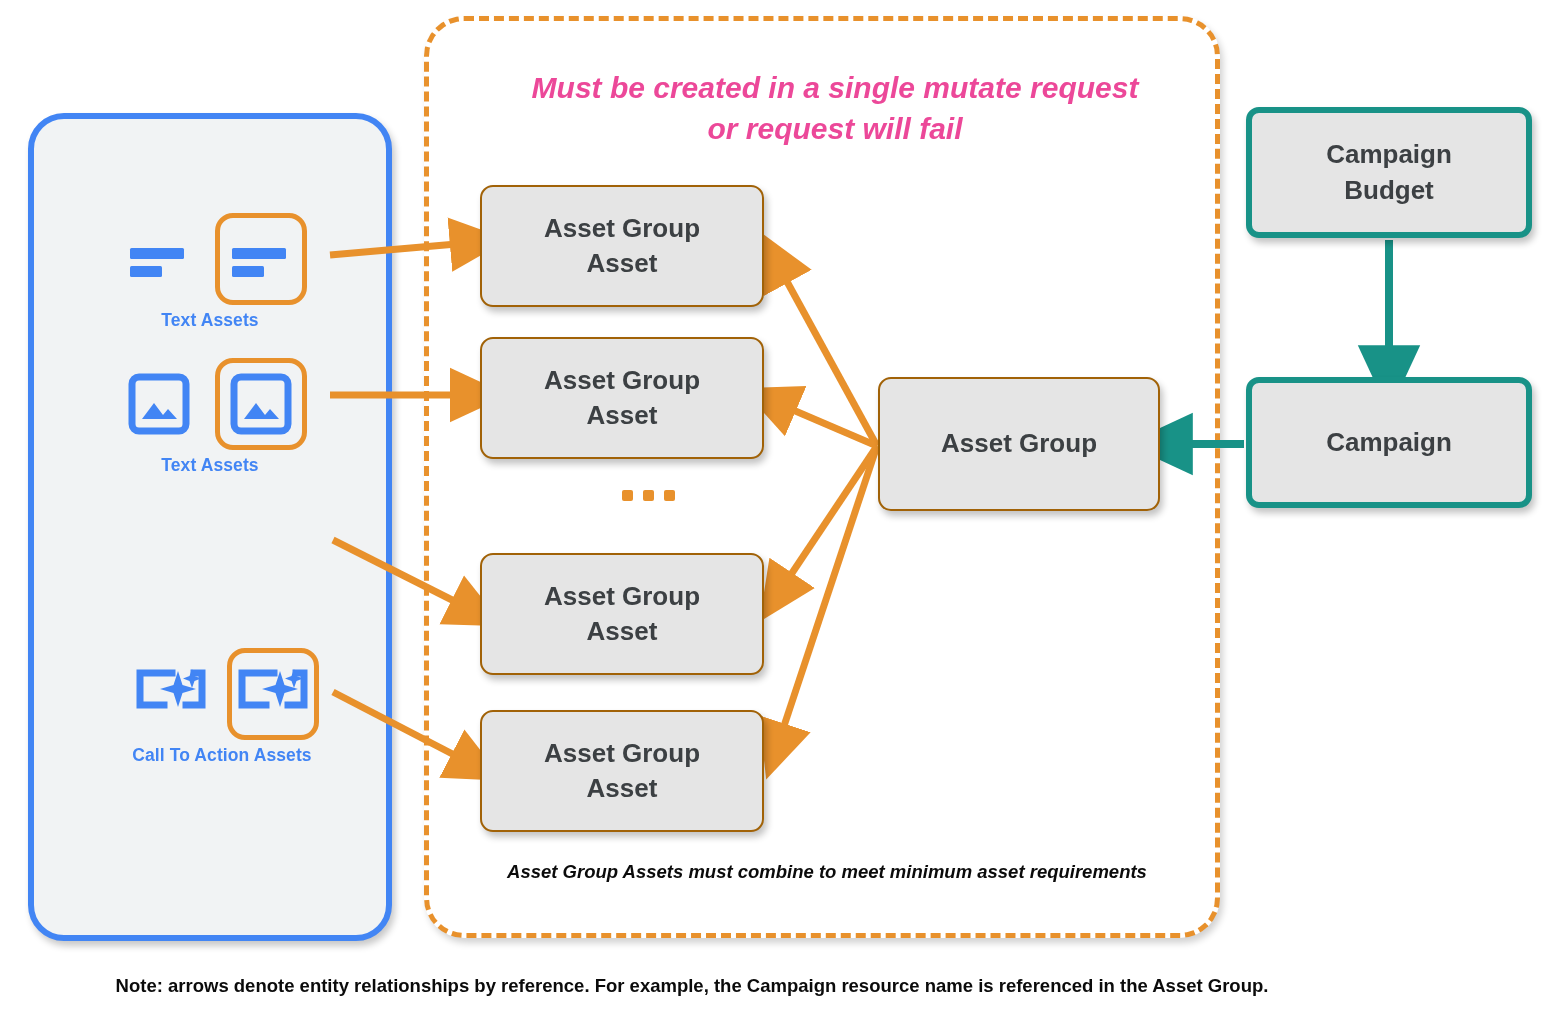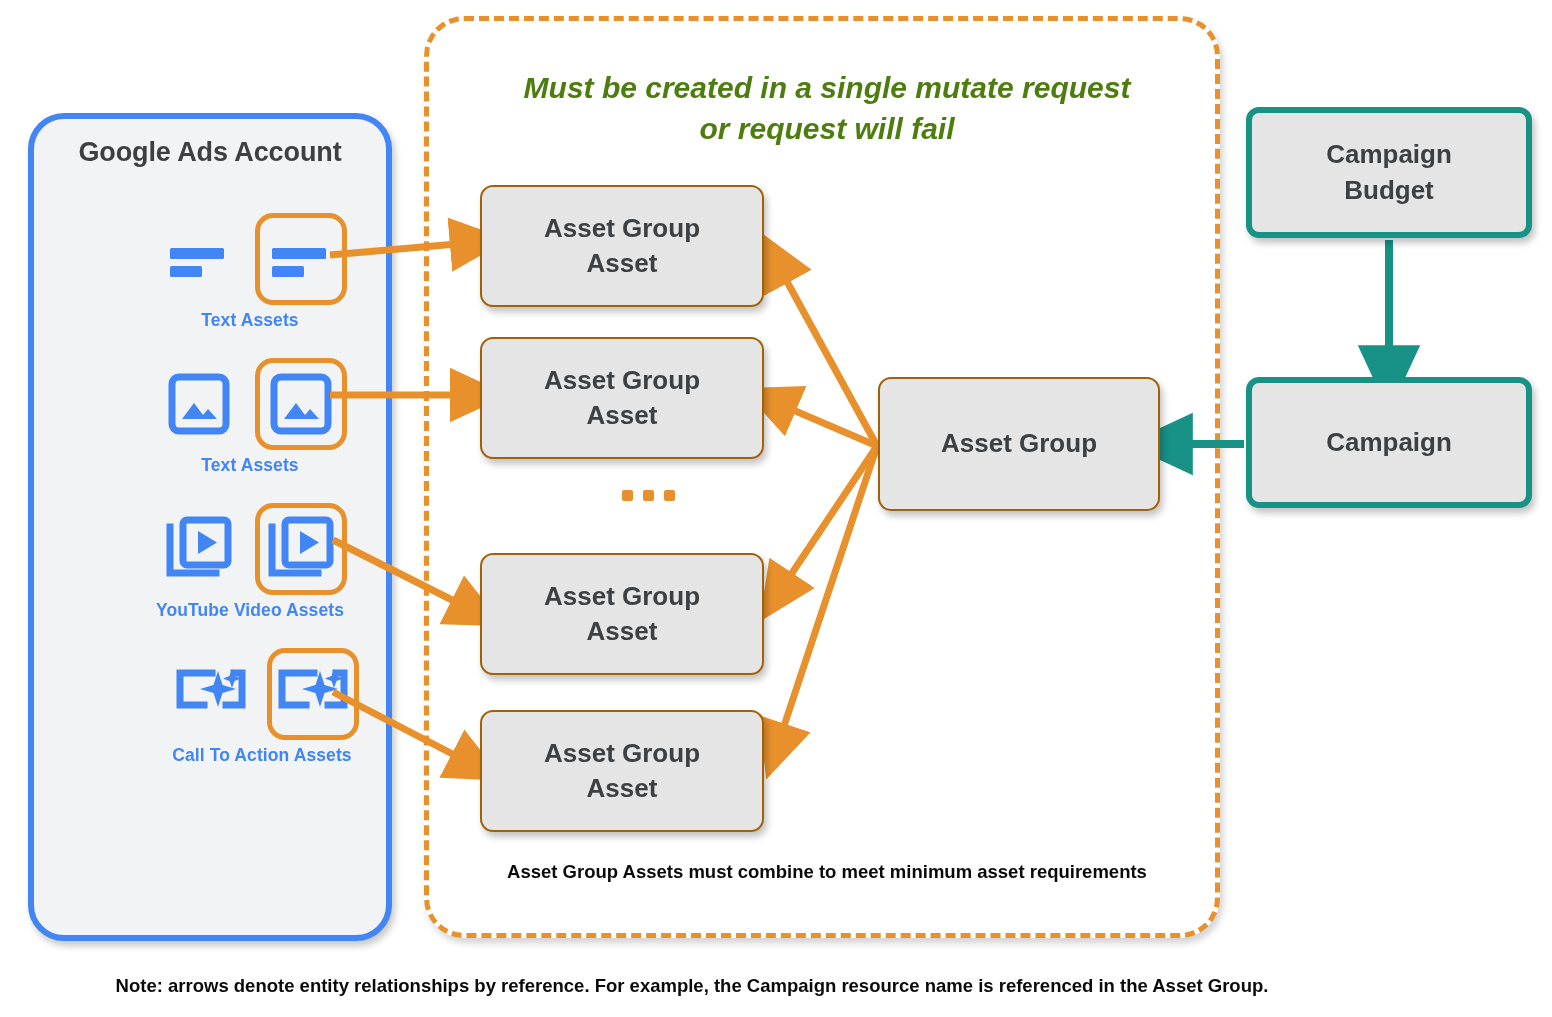--- a/index.html
+++ b/index.html
@@ -52,21 +52,20 @@
     font-weight: bold;
     line-height: 1.29;
     color: #3c4043;
     letter-spacing: -0.1px;
   }
 
   .asset-row {
     position: absolute;
     left: 0;
     width: 100%;
-    padding-left: 40px;
   }
   .asset-icons {
     position: relative;
     height: 96px;
     display: flex;
     align-items: center;
     justify-content: center;
     gap: 10px;
   }
   .icon-slot {
@@ -99,39 +98,40 @@
     height: 922px;
     box-sizing: border-box;
     border: 5px dashed #e8912c;
     border-radius: 40px;
     background: #ffffff;
     box-shadow: 3px 5px 7px rgba(0,0,0,0.18);
     z-index: 1;
   }
   .mutate-title {
     position: absolute;
-    left: 40px;
+    left: 48px;
     top: 46px;
     width: 716px;
     text-align: center;
     font-size: 30px;
     font-style: italic;
     font-weight: bold;
     line-height: 1.38;
-    color: #4d7c0f;
+    color: #ec4899;
   }
   .mutate-footnote {
     position: absolute;
     left: 20px;
     bottom: 50px;
     width: 756px;
     text-align: center;
     font-size: 18.5px;
     font-weight: bold;
     color: #0b0b0b;
+    font-style: italic;
   }
 
   
   .node {
     position: absolute;
     box-sizing: border-box;
     background: #e5e5e5;
     display: flex;
     align-items: center;
     justify-content: center;
@@ -221,21 +221,20 @@
       <path d="M877,446 L779,741"></path>
     </g>
 
     <path d="M1389,240 L1389,366" stroke="#189287" stroke-width="8" fill="none" marker-end="url(#arrow-teal)"></path>
 
     <path d="M1244,444 L1172,444" stroke="#189287" stroke-width="8" fill="none" marker-end="url(#arrow-teal)"></path>
   </svg>
 
   <div class="library-panel">
     <div class="library-title">
-      <div>Google Ads Account</div>
     </div>
 
     <div class="asset-row" style="top:92px;">
       <div class="asset-icons">
         <div class="icon-slot">
           <svg width="62" height="46" viewBox="0 0 62 46">
             <rect x="2" y="12" width="54" height="11" rx="1.5" fill="#4285f4"></rect>
             <rect x="2" y="30" width="32" height="11" rx="1.5" fill="#4285f4"></rect>
           </svg>
         </div>
@@ -260,39 +259,20 @@
         <div class="icon-slot boxed">
           <svg width="64" height="64" viewBox="0 0 64 64">
             <rect x="5" y="5" width="54" height="54" rx="7" fill="none" stroke="#4285f4" stroke-width="7"></rect>
             <path d="M15 47 L27 31 L36 43 L41 37 L50 47 Z" fill="#4285f4"></path>
           </svg>
         </div>
       </div>
       <div class="asset-caption">Text Assets</div>
     </div>
 
-    <div class="asset-row" style="top:382px;">
-      <div class="asset-icons">
-        <div class="icon-slot">
-          <svg width="70" height="68" viewBox="0 0 70 68">
-            <path d="M6 12 L6 58 L52 58" fill="none" stroke="#4285f4" stroke-width="7" stroke-linecap="square"></path>
-            <rect x="19" y="5" width="45" height="45" rx="4" fill="none" stroke="#4285f4" stroke-width="7"></rect>
-            <path d="M34 16 L53 27.5 L34 39 Z" fill="#4285f4"></path>
-          </svg>
-        </div>
-        <div class="icon-slot boxed">
-          <svg width="70" height="68" viewBox="0 0 70 68">
-            <path d="M6 12 L6 58 L52 58" fill="none" stroke="#4285f4" stroke-width="7" stroke-linecap="square"></path>
-            <rect x="19" y="5" width="45" height="45" rx="4" fill="none" stroke="#4285f4" stroke-width="7"></rect>
-            <path d="M34 16 L53 27.5 L34 39 Z" fill="#4285f4"></path>
-          </svg>
-        </div>
-      </div>
-      <div class="asset-caption">YouTube Video  Assets</div>
-    </div>
 
     <div class="asset-row" style="top:527px;margin-left:12px;">
       <div class="asset-icons">
         <div class="icon-slot">
           <svg width="74" height="54" viewBox="0 0 74 54">
             <path d="M38 6 L6 6 L6 38 L30 38" fill="none" stroke="#4285f4" stroke-width="7" stroke-linecap="square"></path>
             <path d="M60 6 L68 6 L68 38 L52 38" fill="none" stroke="#4285f4" stroke-width="7" stroke-linecap="square"></path>
             <path d="M44 4 L48.5 18 L62 22 L48.5 26 L44 40 L39.5 26 L26 22 L39.5 18 Z" fill="#4285f4"></path>
             <path d="M58 2 L60.5 9 L67 11.5 L60.5 14 L58 21 L55.5 14 L49 11.5 L55.5 9 Z" fill="#4285f4"></path>
           </svg>

